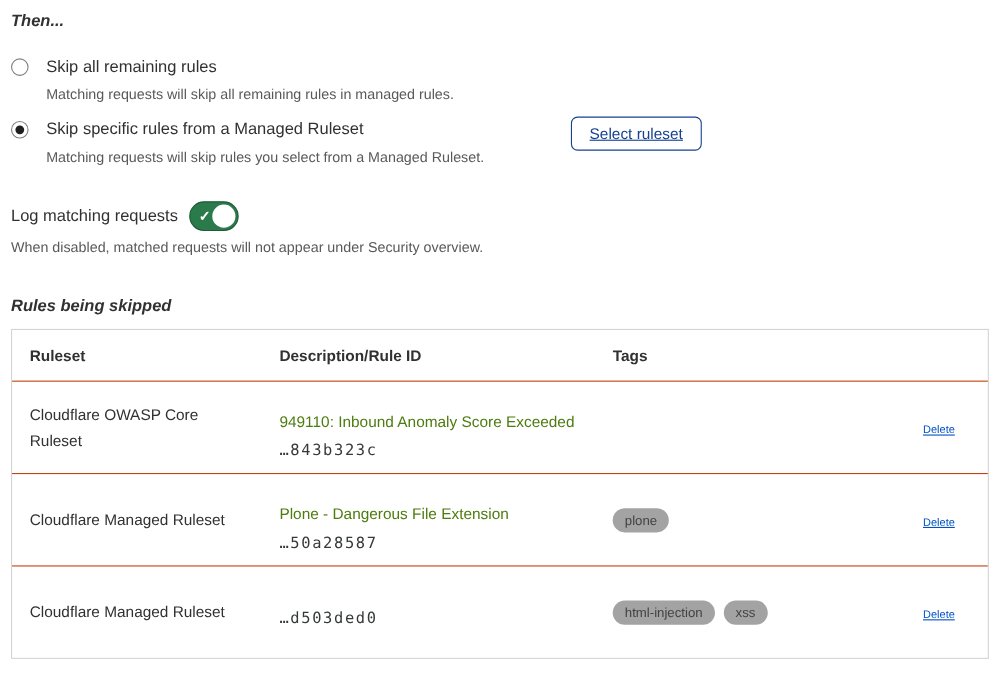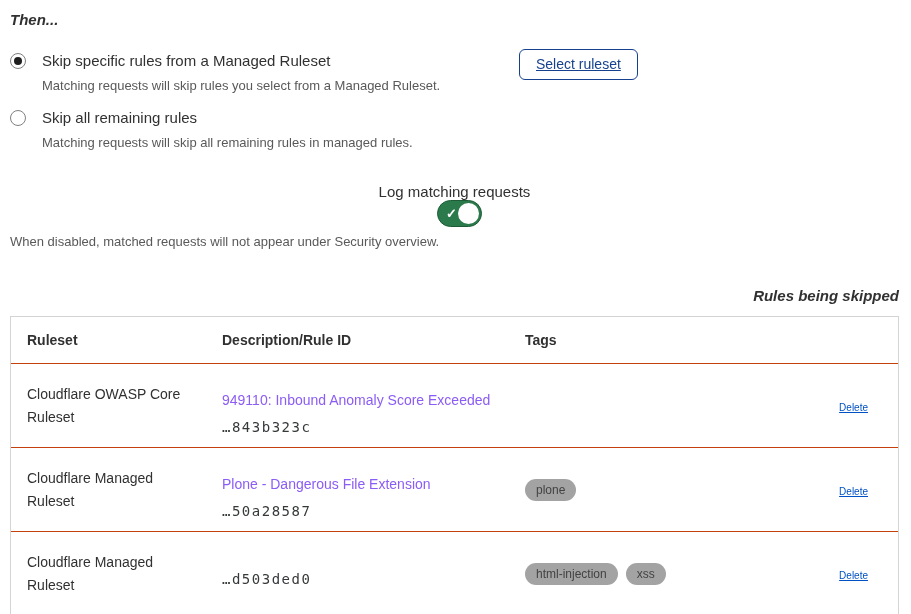--- a/index.html
+++ b/index.html
@@ -28,79 +28,79 @@
   .option-label { font-size: 15px; color: #313131; line-height: 20px; cursor: pointer; }
   .option-desc { font-size: 13px; color: #595959; margin-top: 6px; line-height: 17px; }
 
   .select-ruleset-btn {
     position: absolute; left: 509px; top: -2px;
     background: #ffffff; border: 1px solid #16418f; border-radius: 6px;
     color: #16418f; font-size: 14px; font-family: "Liberation Sans", sans-serif;
     padding: 6px 16px; text-decoration: underline; cursor: pointer; line-height: 17px;
   }
 
-  .log-row { display: flex; align-items: center; margin-top: 32px; flex-direction: column; }
+  .log-row { display: flex; align-items: center; margin-top: 32px; }
   .log-label { font-size: 15px; color: #313131; }
   .toggle {
     width: 45px; height: 27px; border-radius: 14px; margin-left: 10px;
     background: #2b7a4b; border: 1px solid #1d5c36; position: relative; cursor: pointer;
   }
   .toggle .check {
     position: absolute; left: 8px; top: 50%; transform: translateY(-52%);
     color: #ffffff; font-size: 13px; font-weight: 700; line-height: 1;
   }
   .toggle .knob {
     position: absolute; right: 2px; top: 2px; width: 21px; height: 21px;
     background: #ffffff; border-radius: 50%;
   }
   .log-desc { font-size: 13px; color: #595959; margin-top: 7px; }
 
-  .rules-heading { margin-top: 38px; margin-bottom: 12px; text-align: right; }
+  .rules-heading { margin-top: 38px; margin-bottom: 12px; }
 
   .rules-table { border: 1px solid #d4d4d4; width: 889px; background: #fff; }
   .t-row { display: flex; align-items: center; padding: 0 0 0 16px; }
   .t-header { height: 46px; font-weight: 700; font-size: 14px; color: #313131; }
   .t-body-row { min-height: 84px; border-top: 1px solid #c2410c; }
-  .col-ruleset { width: 195px; padding-right: 25px; font-size: 14px; line-height: 23px; }
+  .col-ruleset { width: 227px; padding-right: 25px; font-size: 14px; line-height: 23px; }
   .col-desc { width: 303px; padding-right: 20px; font-size: 14px; }
   .col-tags { flex: 1; display: flex; align-items: center; gap: 8px; }
   .col-action { width: 130px; padding-right: 30px; text-align: right; font-size: 14px; }
-  .desc-line { line-height: 18px; color: #8b5cf6; margin-top: 15px; }
+  .desc-line { line-height: 18px; color: #4d7c0f; margin-top: 15px; }
   .rule-id {
     font-family: "DejaVu Sans Mono", monospace; font-size: 14px;
     letter-spacing: 1.5px; color: #36393a; margin-top: 10px; line-height: 16px;
   }
   .tag {
     display: inline-block; background: #a3a3a3; color: #424242;
     border-radius: 11px; padding: 4px 11px; font-size: 12px; line-height: 14px;
   }
   .delete-link { color: #0051c3; text-decoration: underline; cursor: pointer; font-size: 10px; }
 </style>
 </head>
 <body>
 
 <div class="page">
 
   <div class="section-heading then-heading">Then...</div>
 
   <div class="option">
+    <div class="radio"></div>
+    <div class="option-body">
+      <div class="option-label">Skip all remaining rules</div>
+      <div class="option-desc">Matching requests will skip all remaining rules in managed rules.</div>
+    </div>
+  </div>
+
+  <div class="option">
     <div class="radio checked"></div>
     <div class="option-body">
       <div class="option-label">Skip specific rules from a Managed Ruleset</div>
       <div class="option-desc">Matching requests will skip rules you select from a Managed Ruleset.</div>
     </div>
     <button class="select-ruleset-btn">Select ruleset</button>
-  </div>
-
-  <div class="option">
-    <div class="radio"></div>
-    <div class="option-body">
-      <div class="option-label">Skip all remaining rules</div>
-      <div class="option-desc">Matching requests will skip all remaining rules in managed rules.</div>
-    </div>
   </div>
 
   <div class="log-row">
     <span class="log-label">Log matching requests</span>
     <div class="toggle">
       <span class="check">✓</span>
       <span class="knob"></span>
     </div>
   </div>
   <div class="log-desc">When disabled, matched requests will not appear under Security overview.</div>

